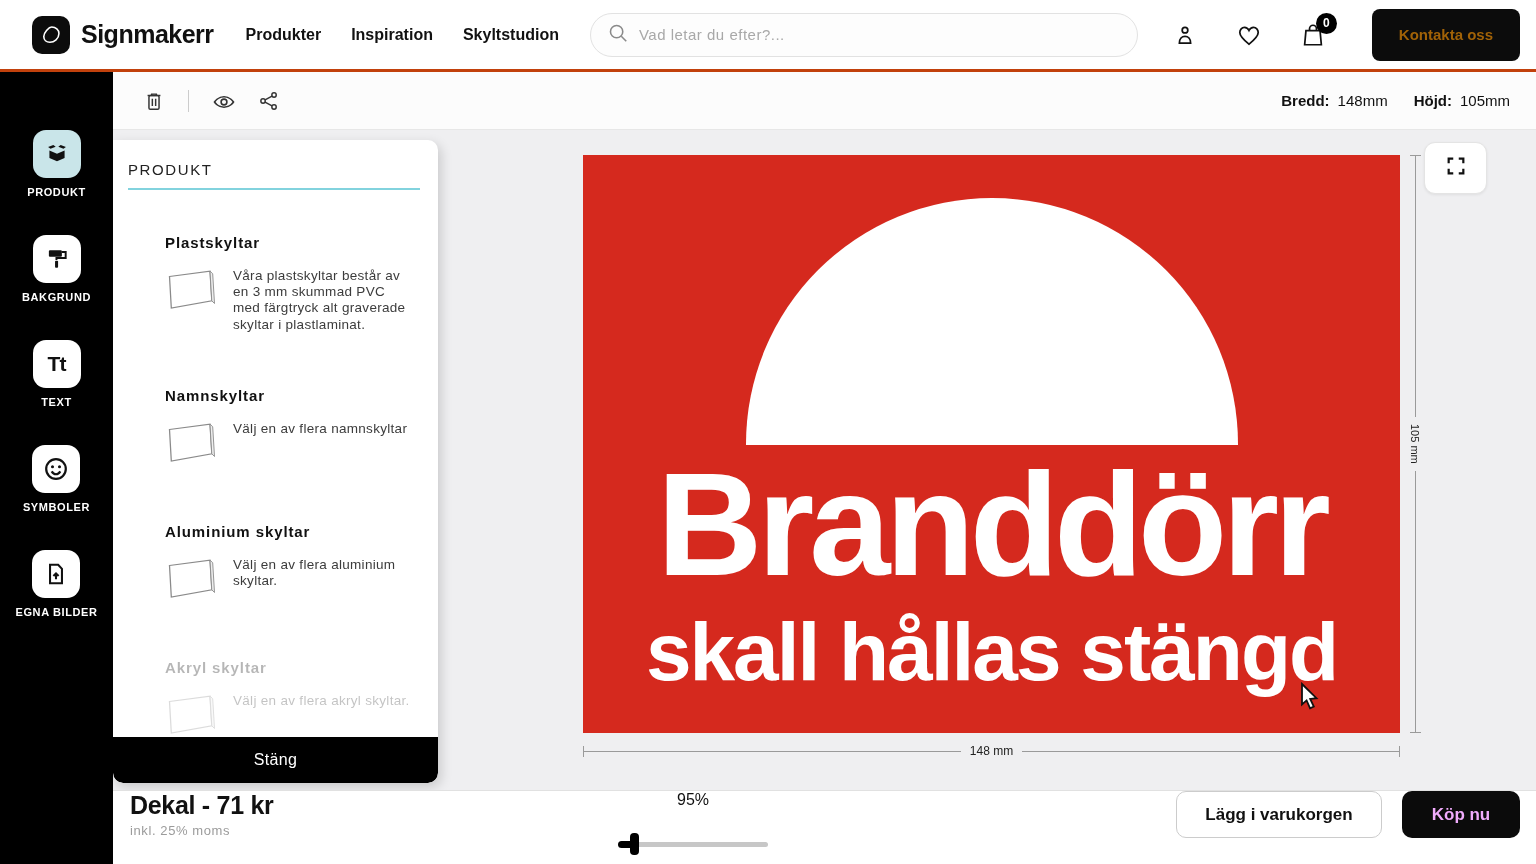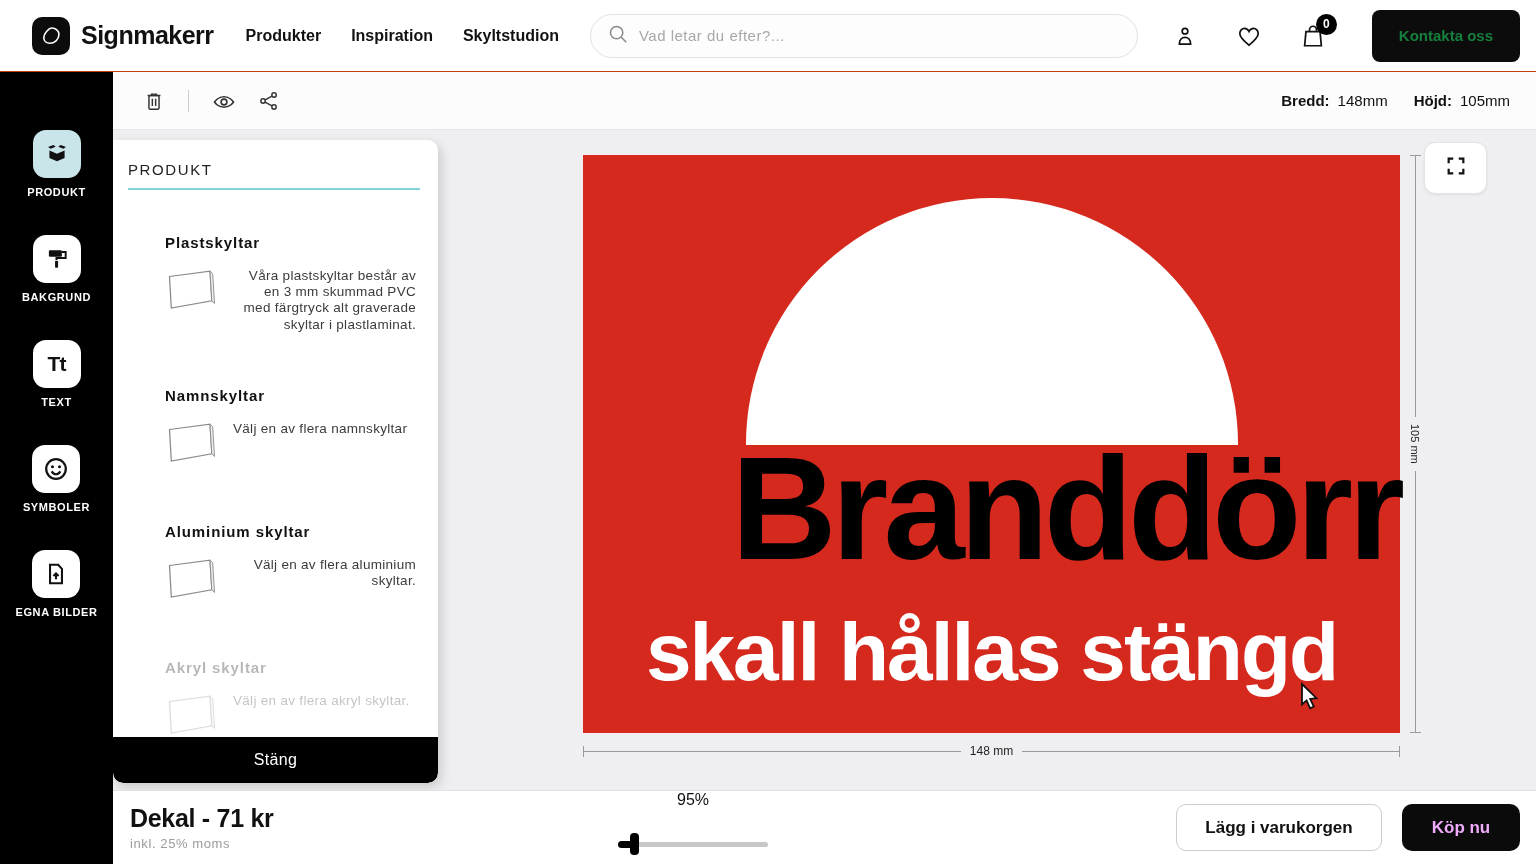--- a/index.html
+++ b/index.html
@@ -1,38 +1,38 @@
 <!DOCTYPE html>
 <html><head>
 <meta charset="utf-8">
 <style>
   * { margin:0; padding:0; box-sizing:border-box; }
   html,body { width:1536px; height:864px; overflow:hidden; background:#fff;
     font-family:"Liberation Sans","DejaVu Sans",sans-serif; color:#111; }
 
   
   .header { height:72px; display:flex; align-items:center; padding:0 16px 0 32px;
-    background:#fff; border-bottom:1px solid #c2410c; }
+    background:#fff; border-bottom:3px solid #c2410c; }
   .brand { display:flex; align-items:center; gap:11px; cursor:pointer; }
   .brand-logo { width:38px; height:38px; background:#0c0c0c; border-radius:10px;
     display:flex; align-items:center; justify-content:center; }
   .brand-name { font-size:25px; font-weight:bold; letter-spacing:-0.5px; }
   .nav { display:flex; gap:30px; margin-left:32px; }
   .nav-link { font-weight:bold; font-size:16px; color:#111; cursor:pointer; white-space:nowrap; }
   .search { margin-left:31px; width:548px; height:44px; border:1.5px solid #e2e2e2;
     border-radius:22px; display:flex; align-items:center; padding:0 16px; gap:10px; background:#fdfdfd; }
   .search input { border:none; outline:none; flex:1; font-size:15px; letter-spacing:0.5px;
     color:#333; background:transparent; font-family:inherit; }
   .search input::placeholder { color:#a8a8a8; }
   .actions { margin-left:auto; display:flex; align-items:center; gap:38px; }
   .icon-btn { position:relative; width:26px; height:26px; cursor:pointer; flex:none; }
   .badge { position:absolute; top:-9px; right:-11px; background:#000; color:#fff; width:21px;
     height:21px; border-radius:50%; font-size:12px; font-weight:bold;
     display:flex; align-items:center; justify-content:center; }
-  .contact-btn { background:#0c0c0c; color:#15803d; font-weight:bold; font-size:15px; border:none;
+  .contact-btn { background:#0c0c0c; color:#a16207; font-weight:bold; font-size:15px; border:none;
     border-radius:8px; height:52px; padding:0 27px; margin-left:8px; cursor:pointer; font-family:inherit; }
 
   
   .main { display:flex; height:792px; }
   .sidebar { width:113px; background:#000; display:flex; flex-direction:column; align-items:center;
     padding-top:58px; gap:37px; flex:none; }
   .side-item { display:flex; flex-direction:column; align-items:center; gap:8px; cursor:pointer; }
   .side-tile { width:48px; height:48px; border-radius:13px; background:#fff;
     display:flex; align-items:center; justify-content:center; }
   .side-tile.active { background:#c9e5e9; }
@@ -54,32 +54,32 @@
   
   .panel { position:absolute; left:0; top:10px; width:325px; height:643px; background:#fff;
     border-radius:0 10px 10px 10px; box-shadow:3px 4px 12px rgba(0,0,0,0.16);
     display:flex; flex-direction:column; overflow:hidden; z-index:5; }
   .panel-header { margin:21px 18px 0 15px; padding-bottom:10px; border-bottom:2px solid #82d3de;
     font-size:15px; letter-spacing:1.6px; color:#222; }
   .panel-items { flex:1; overflow:hidden; padding-top:44px; }
   .p-item { margin:0 22px 54px 52px; cursor:pointer; }
   .p-item.disabled { opacity:0.3; }
   .p-title { font-weight:bold; font-size:15px; letter-spacing:0.9px; margin-bottom:17px; }
-  .p-row { display:flex; gap:14px; align-items:flex-start;text-align:right; }
+  .p-row { display:flex; gap:14px; align-items:flex-start; }
   .p-thumb { flex:none; width:54px; }
   .p-desc { font-size:13.5px; color:#3c3c3c; line-height:1.2; letter-spacing:0.3px; max-width:196px; }
   .panel-close { height:46px; background:#000; color:#fff; font-weight:normal; font-size:16px;
     display:flex; align-items:center; justify-content:center; cursor:pointer; flex:none;
     border-radius:0 0 10px 10px; letter-spacing:0.3px; }
 
   
   .sign { position:absolute; left:470px; top:25px; width:817px; height:578px; background:#d5291e; }
   .dome { position:absolute; left:50%; transform:translateX(-50%); top:43px; width:492px;
     height:247px; background:#fff; border-radius:246px 246px 0 0; }
-  .sign-line1 { position:absolute; top:281px; width:100%; text-align:right; color:#000000;
+  .sign-line1 { position:absolute; top:297px; width:100%; text-align:center; color:#ffffff;
     font-weight:bold; font-size:146px; letter-spacing:-5px; line-height:1; white-space:nowrap; }
   .sign-line2 { position:absolute; top:456px; width:100%; text-align:center; color:#fff;
     font-weight:bold; font-size:82px; letter-spacing:-2px; line-height:1; white-space:nowrap; }
   .cursor { position:absolute; left:716px; top:527px; width:24px; height:32px; z-index:6; }
 
   
   .hdim { position:absolute; left:470px; top:614px; width:817px; display:flex; align-items:center; }
   .hdim .tick { width:1px; height:11px; background:#9a9a9a; }
   .hdim .line { flex:1; height:1px; background:#9a9a9a; }
   .hdim .label { font-size:12px; color:#222; margin:0 9px; white-space:nowrap; }
@@ -88,21 +88,21 @@
   .vdim .tick { height:1px; width:11px; background:#9a9a9a; }
   .vdim .line { flex:1; width:1px; background:#9a9a9a; }
   .vdim .label { font-size:11px; color:#222; writing-mode:vertical-rl; margin:7px 0; white-space:nowrap; }
 
   .fullscreen-btn { position:absolute; left:1311px; top:12px; width:63px; height:52px; background:#fff;
     border:1px solid #e4e4e4; border-radius:11px; display:flex; align-items:center;
     justify-content:center; cursor:pointer; box-shadow:0 1px 3px rgba(0,0,0,0.07); }
 
   
   .footer { height:74px; background:#fff; border-top:1px solid #e1e1e1; display:flex;
-    align-items:center; padding:0 16px 0 17px; position:relative; flex:none; }
+    align-items:flex-start; padding:0 16px 0 17px; position:relative; flex:none; }
   .price-title { font-size:25px; font-weight:bold; letter-spacing:-0.3px; }
   .price-sub { font-size:13px; color:#9b9b9b; letter-spacing:0.6px; margin-top:3px; }
   .zoom-group { position:absolute; left:505px; top:0; height:100%; display:flex;
     align-items:center; gap:24px;flex-direction:column; }
   .zoom-label { font-size:16px; }
   .slider { position:relative; width:150px; height:22px; cursor:pointer; }
   .slider-track { position:absolute; top:9px; left:4px; right:0; height:5px; background:#c7c7c7; border-radius:3px; }
   .slider-fill { position:absolute; top:8px; left:0; width:18px; height:7px; background:#000; border-radius:4px; }
   .slider-thumb { position:absolute; left:12px; top:0; width:9px; height:22px; background:#000; border-radius:4px; }
   .footer-buttons { margin-left:auto; display:flex; gap:20px; }

